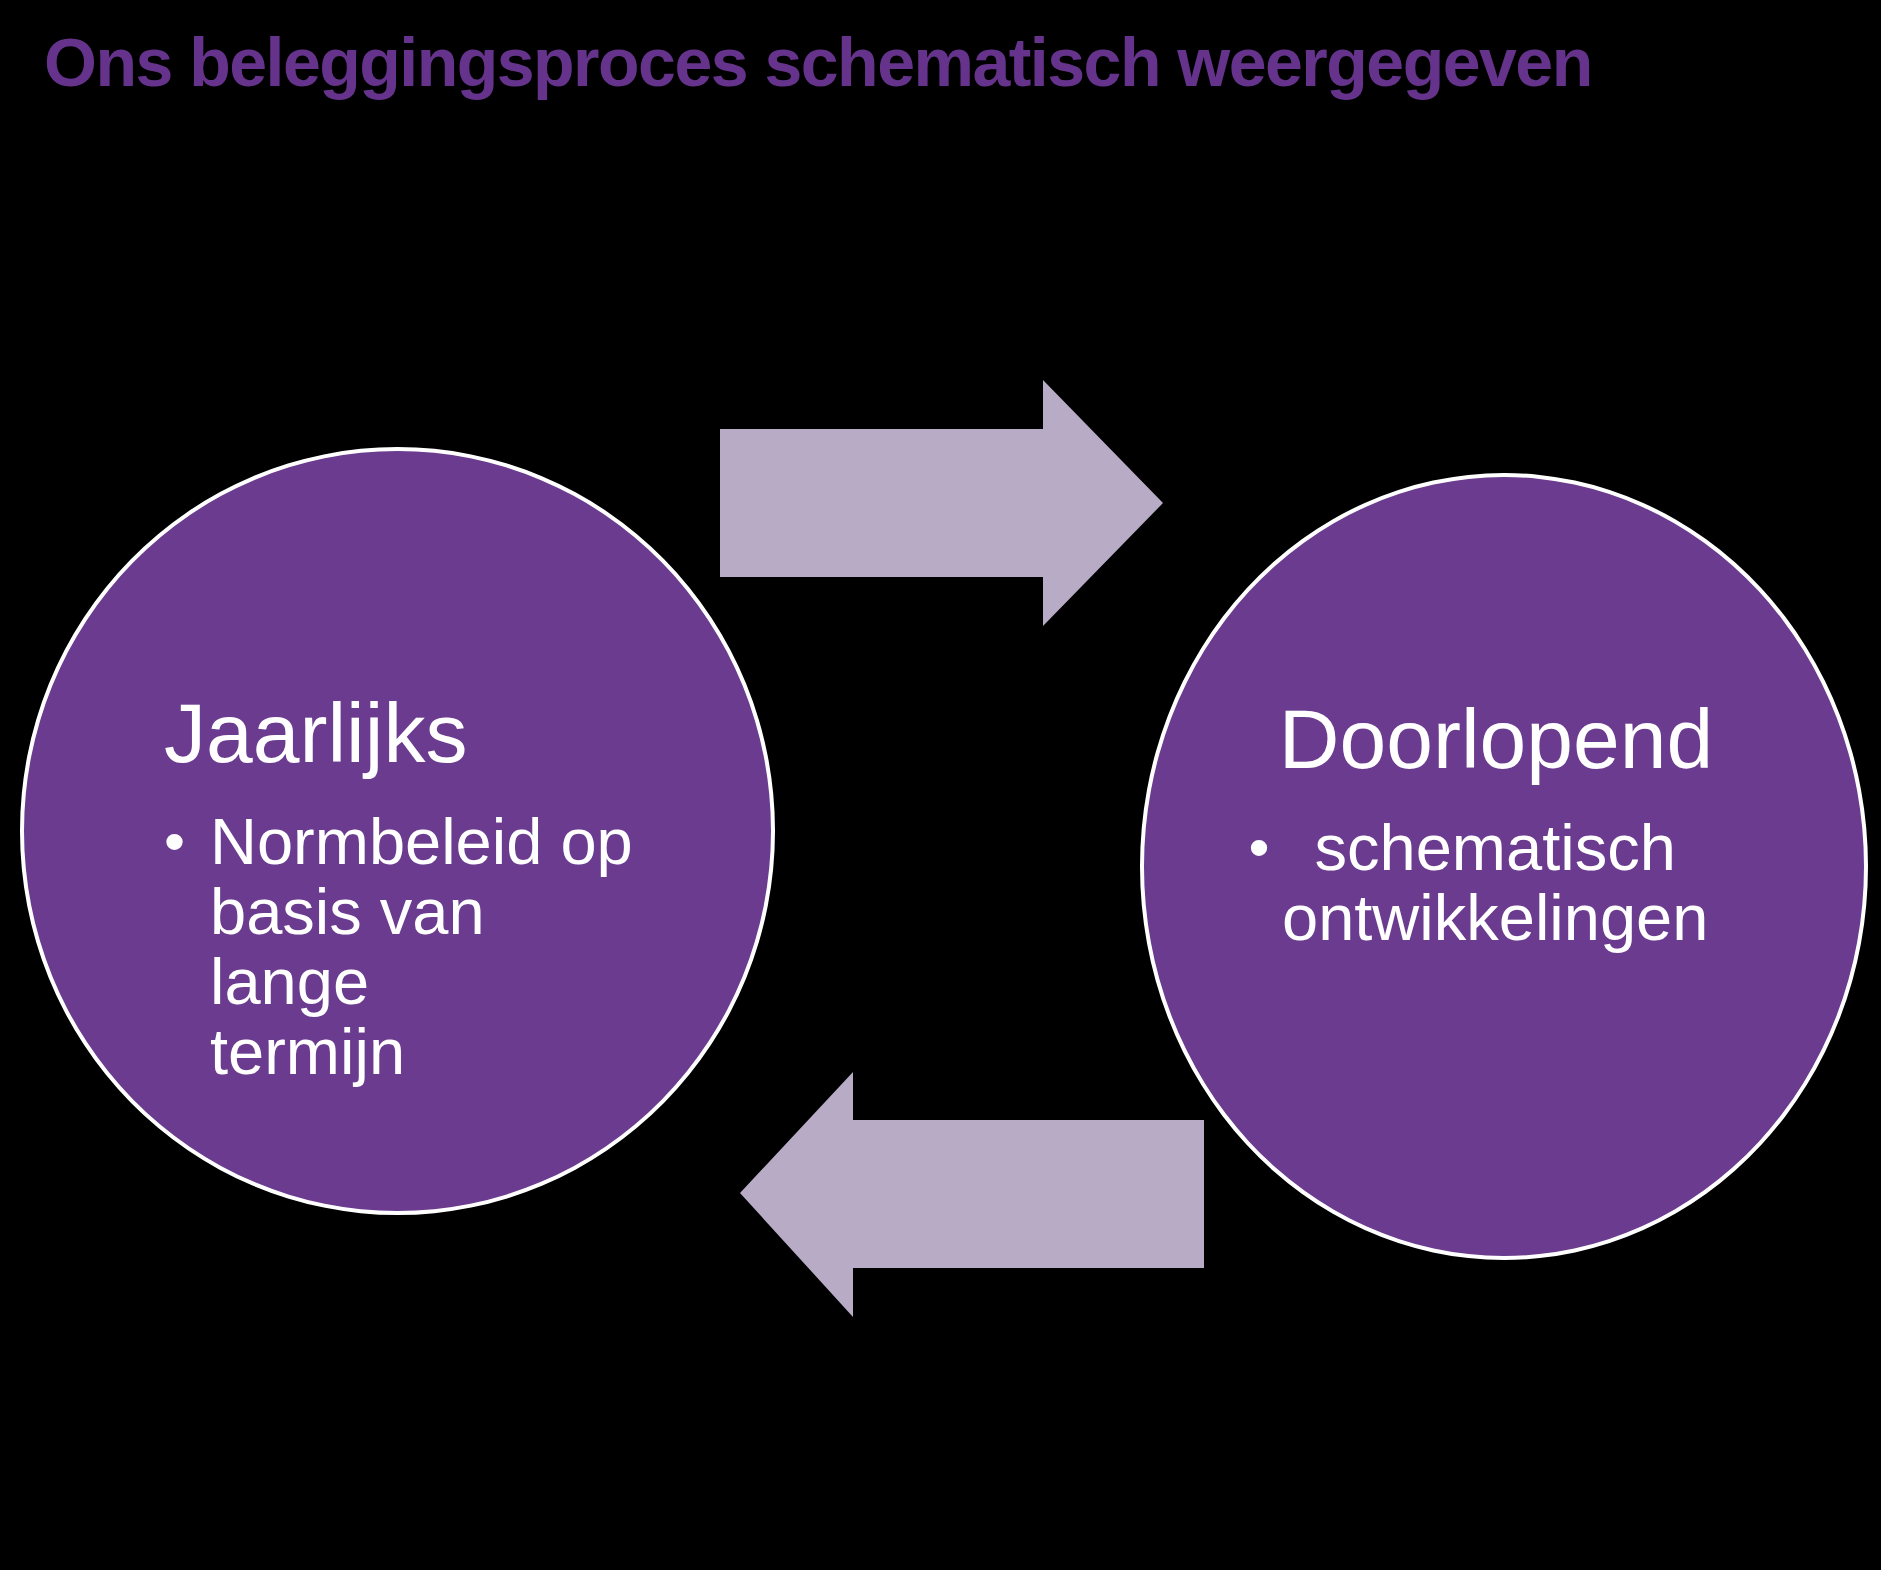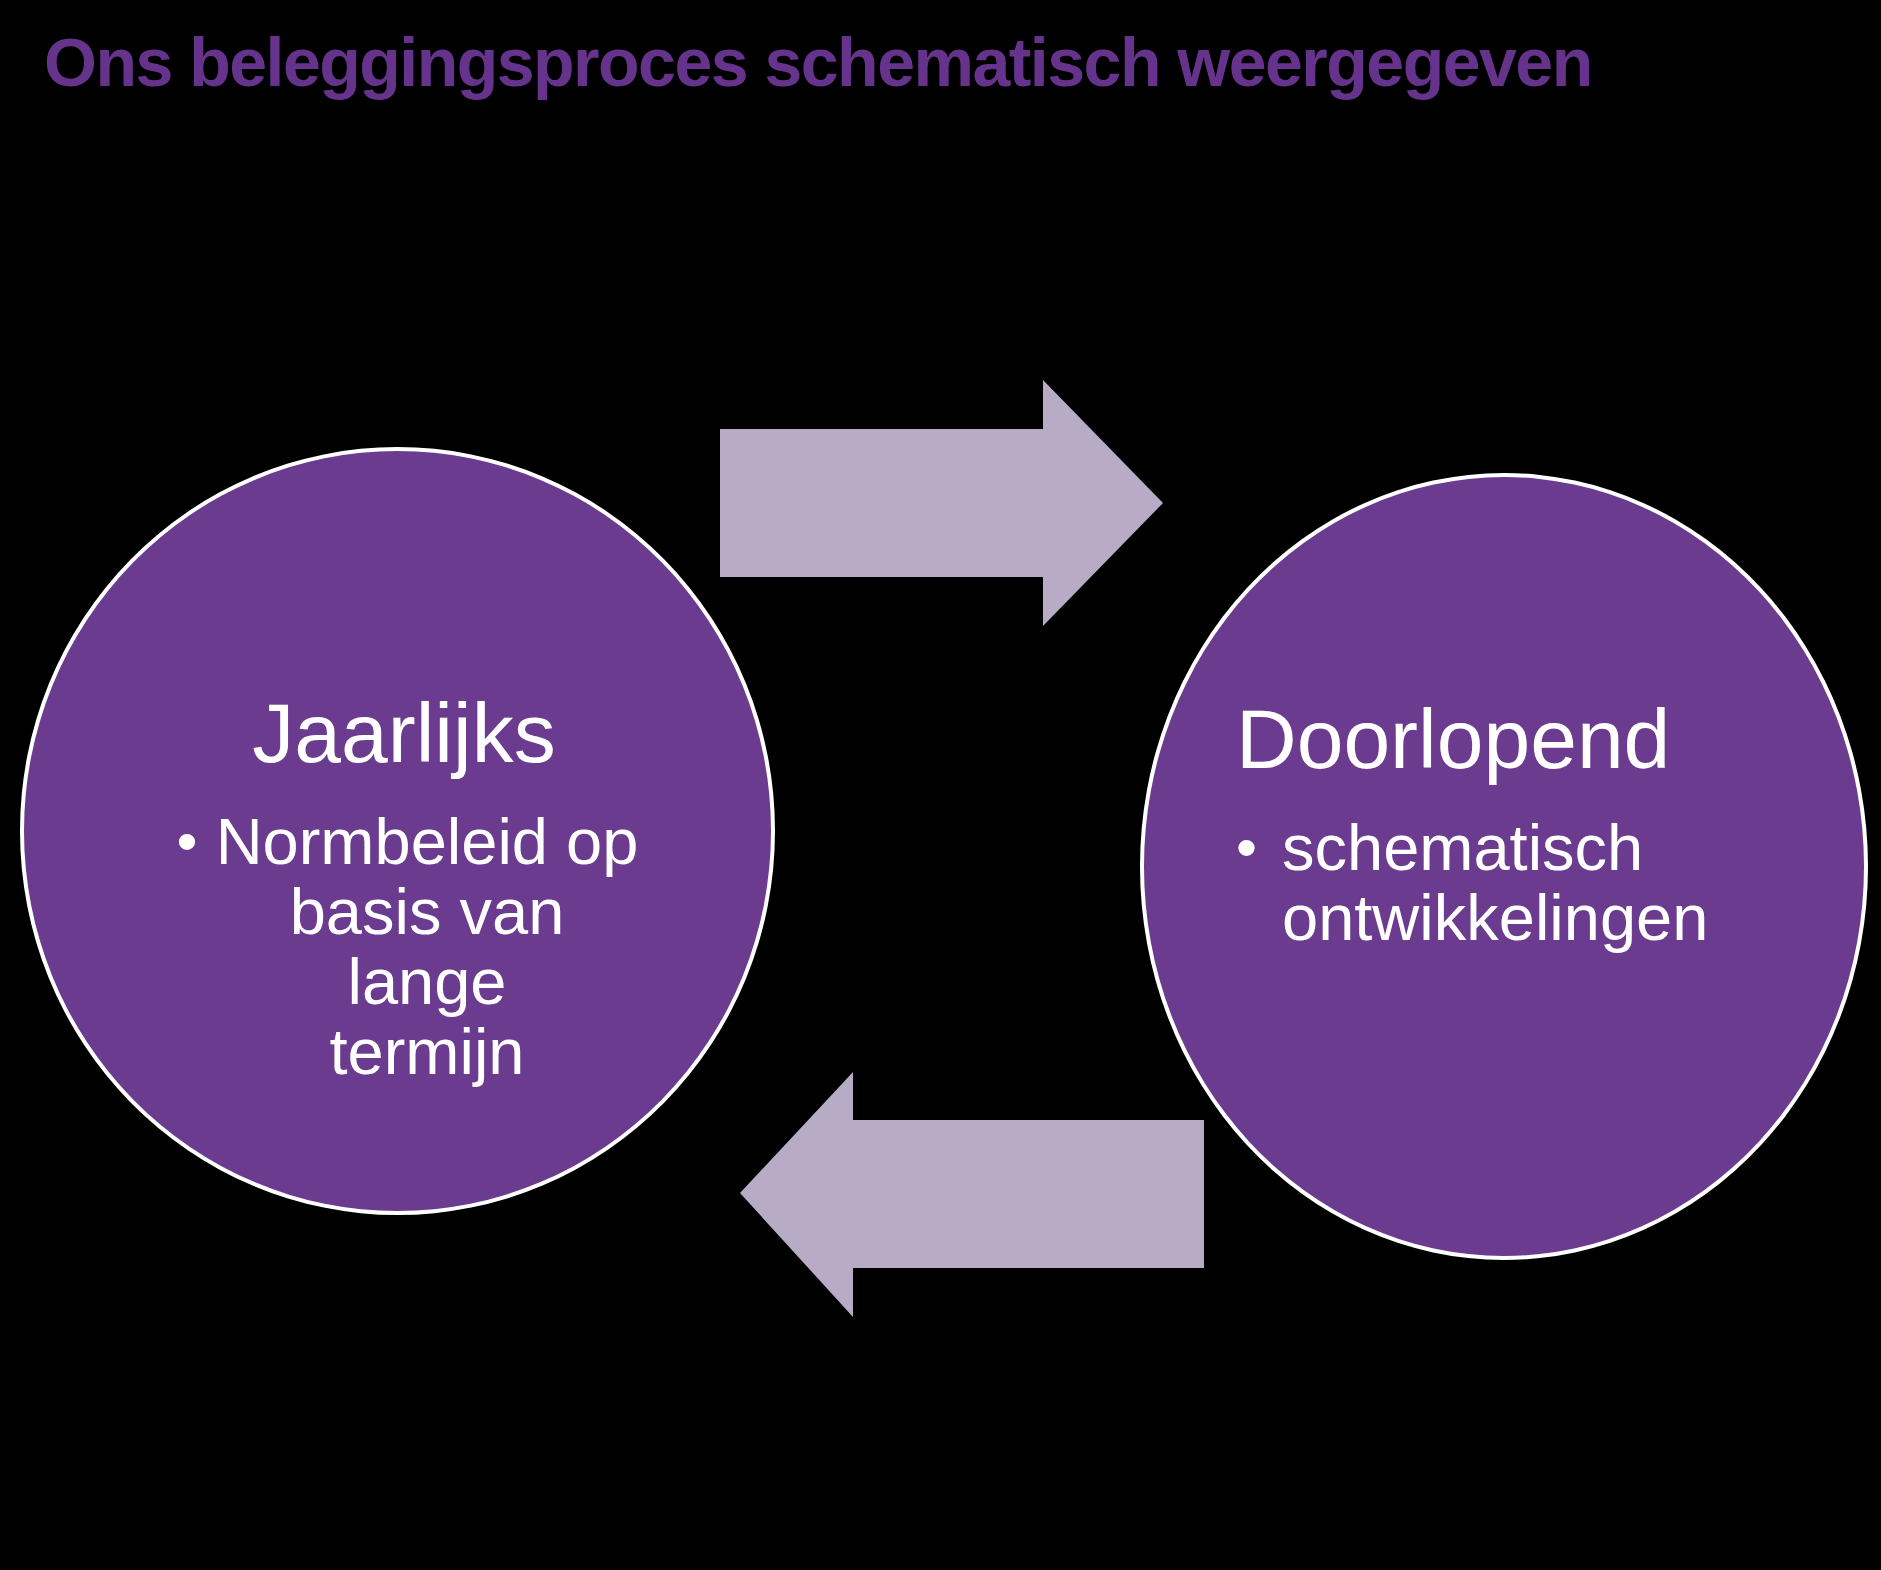--- a/index.html
+++ b/index.html
@@ -32,40 +32,40 @@
     background: var(--circle-fill, #6a3b8e);
     border: 4px solid var(--circle-border, #fff);
     box-sizing: border-box;
     color: var(--circle-text, #fff);
   }
   .node-jaarlijks {
     left: 20px;
     top: 447px;
     width: 755px;
     height: 768px;
-    text-align: center;
   }
   .node-doorlopend {
     left: 1140px;
     top: 473px;
     width: 728px;
     height: 787px;
   }
   .node-content {
     position: absolute;
   }
   .node-jaarlijks .node-content {
     left: 140px;
     top: 238px;
     width: 480px;
   }
   .node-doorlopend .node-content {
     left: 92px;
     top: 218px;
     width: 520px;
+    text-align: center;
   }
   .node-heading {
     font-size: 84px;
     line-height: 1.05;
     font-weight: 400;
     margin: 0 0 30px 0;
   }
   .node-bullet {
     display: flex;
     align-items: flex-start;

